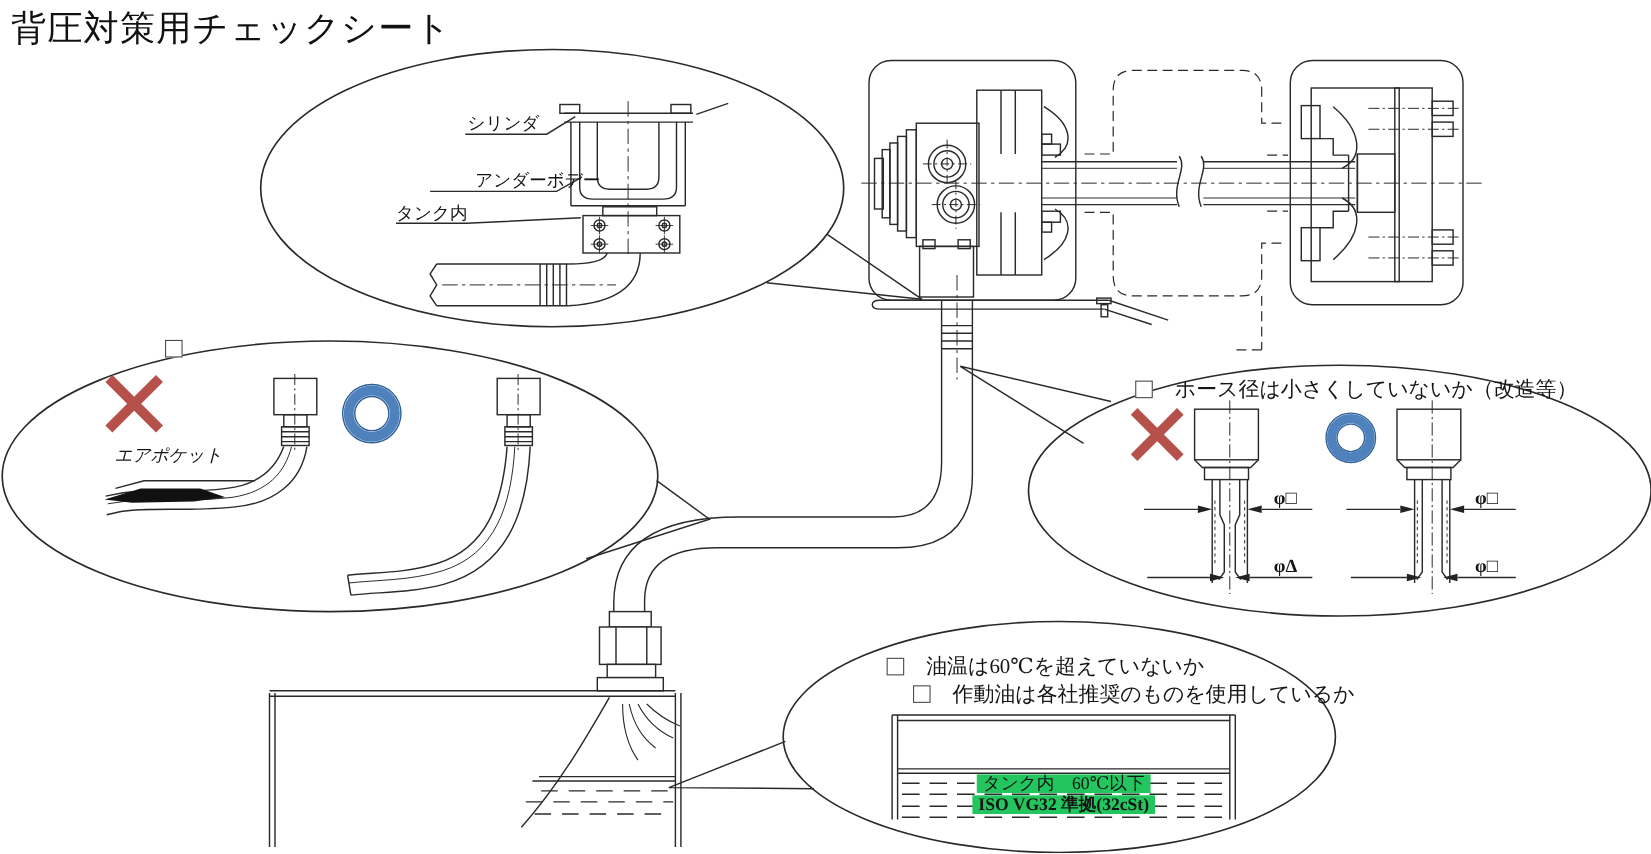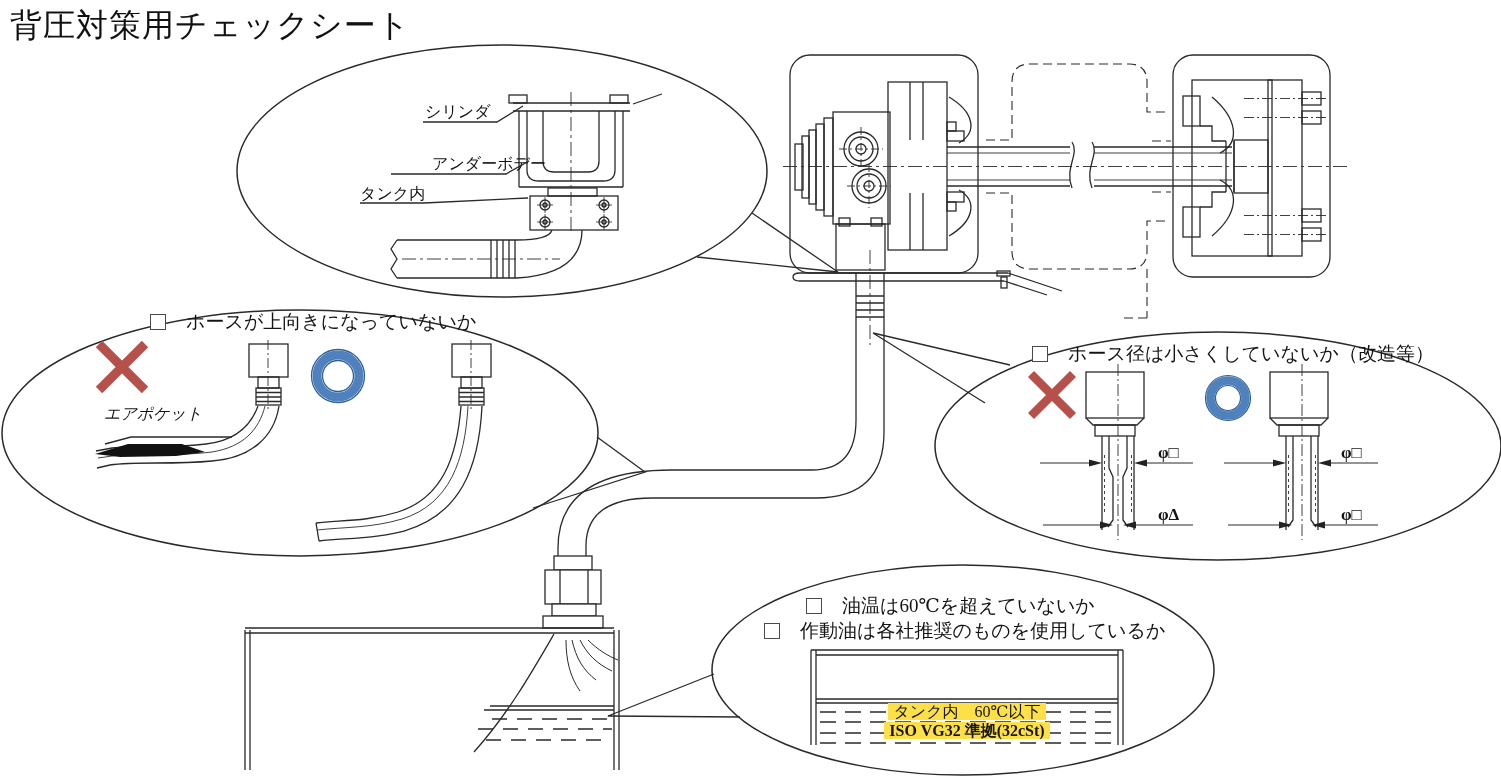--- a/index.html
+++ b/index.html
@@ -7,21 +7,21 @@
          font-family:"Liberation Serif","DejaVu Serif",serif;color:#141414;}
   #lineart{position:absolute;left:0;top:0;width:1501px;height:776px;}
   .abs{position:absolute;white-space:nowrap;}
   .title{left:10px;top:4px;font-size:32px;letter-spacing:1px;color:#111;}
   .chkrow{position:absolute;display:flex;align-items:center;gap:20px;font-size:19px;white-space:nowrap;}
   .chkrow.big{font-size:20px;}
   .cbx{display:inline-block;width:14px;height:14px;border:1.5px solid #4a4a4a;background:#fff;flex:0 0 auto;}
   .small-label{font-size:16px;}
   .phi{font-size:17px;font-weight:bold;}
   .tankline{position:absolute;left:816px;width:302px;text-align:center;font-size:16px;}
-  .tankline span{background:#fde047;padding:0 5px;}
+  .tankline span{background:#22c55e;padding:0 5px;}
 </style>
 </head>
 <body>
 
 <div id="stage">
 
 <svg id="lineart" viewBox="0 0 1501 776" stroke="#2a2a2a" fill="none" stroke-width="1.3" stroke-linecap="butt">
 
   <g>
     <rect x="790" y="55" width="188" height="218" rx="20"></rect>
@@ -247,38 +247,37 @@
 </svg>
 
 <div class="abs title">背圧対策用チェックシート</div>
 
 <div class="abs small-label" style="left:425px;top:102px;">シリンダ</div>
 <div class="abs small-label" style="left:392px;top:154px;margin-left:40px;">アンダーボデー</div>
 <div class="abs small-label" style="left:360px;top:184px;">タンク内</div>
 
 <div class="chkrow" style="left:150px;top:309px;">
   <span class="cbx"></span>
-  <span>ホースが上向きになっていないか</span>
 </div>
 <div class="abs small-label" style="left:104px;top:404px;font-style:italic;">エアポケット</div>
 
 <div class="chkrow" style="left:1032px;top:341px;text-align:right;">
   <span class="cbx"></span>
   <span>ホース径は小さくしていないか（改造等）</span>
 </div>
 <div class="abs phi" style="left:1158px;top:443px;">φ□</div>
 <div class="abs phi" style="left:1158px;top:505px;">φΔ</div>
 <div class="abs phi" style="left:1341px;top:443px;">φ□</div>
 <div class="abs phi" style="left:1341px;top:505px;">φ□</div>
 
 <div class="chkrow" style="left:806px;top:593px;">
   <span class="cbx"></span>
   <span>油温は60℃を超えていないか</span>
 </div>
-<div class="chkrow" style="left:764px;top:618px;">
+<div class="chkrow" style="left:830px;top:618px;">
   <span class="cbx"></span>
   <span>作動油は各社推奨のものを使用しているか</span>
 </div>
 <div class="tankline" style="top:702px;">
   <span>タンク内　60℃以下</span>
 </div>
 <div class="tankline" style="top:721px;font-weight:bold;">
   <span>ISO VG32 準拠(32cSt)</span>
 </div>
 

